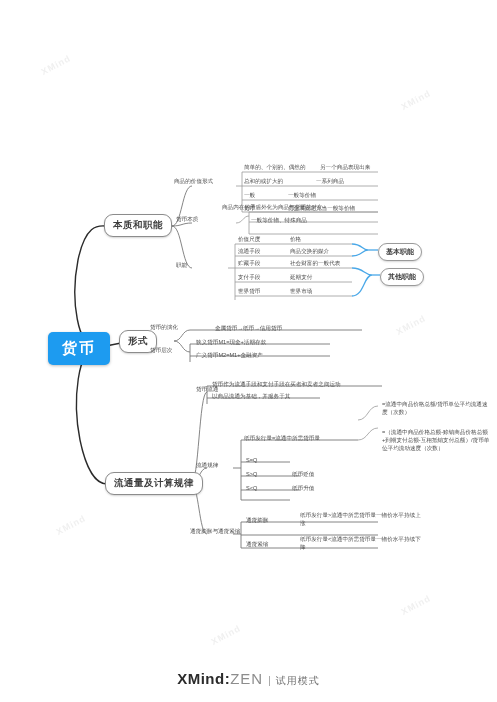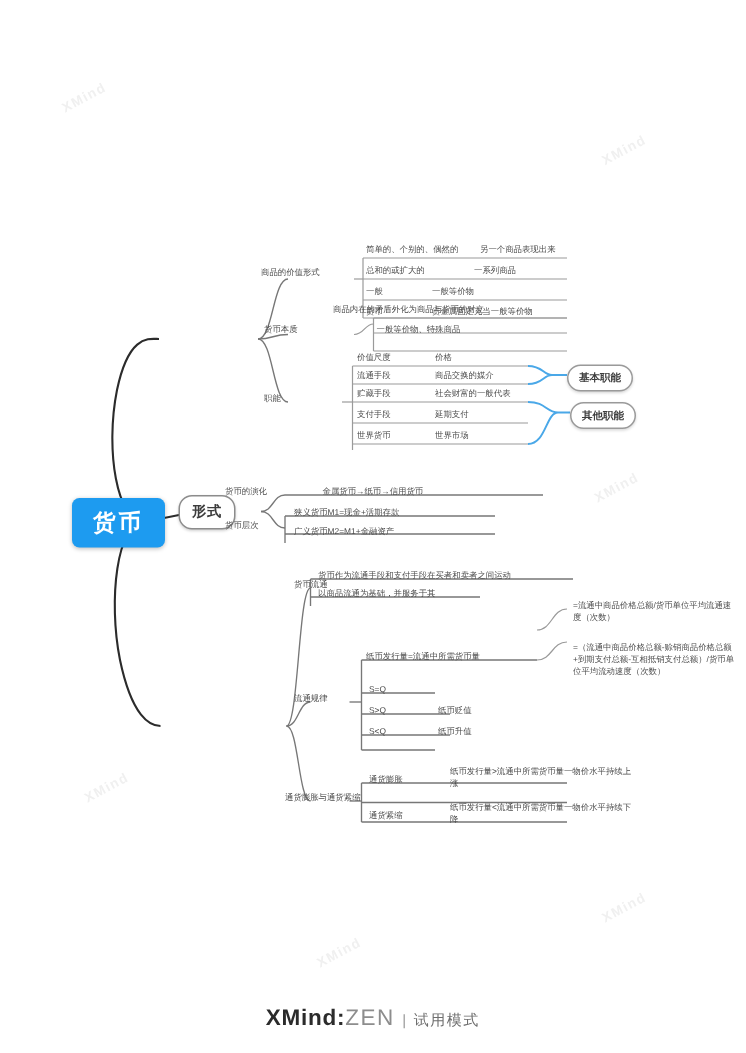--- a/index.html
+++ b/index.html
@@ -100,22 +100,28 @@
   <div class="wm" style="left:400px;top:95px;">XMind</div>
   <div class="wm" style="left:395px;top:320px;">XMind</div>
   <div class="wm" style="left:55px;top:520px;">XMind</div>
   <div class="wm" style="left:400px;top:600px;">XMind</div>
   <div class="wm" style="left:210px;top:630px;">XMind</div>
 
   <div class="node root" style="left:48px;top:332px;">
     <span>货币</span>
   </div>
 
+  <div class="node branch" style="left:104px;top:214px;">
+    <span>本质和职能</span>
+  </div>
   <div class="node branch" style="left:119px;top:330px;">
     <span>形式</span>
+  </div>
+  <div class="node branch" style="left:105px;top:472px;">
+    <span>流通量及计算规律</span>
   </div>
 
   <div class="node sub" style="left:174px;top:178px;">商品的价值形式</div>
   <div class="node t" style="left:244px;top:163px;">简单的、个别的、偶然的</div>
   <div class="node t" style="left:320px;top:163px;">另一个商品表现出来</div>
   <div class="node t" style="left:244px;top:177px;">总和的或扩大的</div>
   <div class="node t" style="left:316px;top:177px;">一系列商品</div>
   <div class="node t" style="left:244px;top:191px;">一般</div>
   <div class="node t" style="left:288px;top:191px;">一般等价物</div>
   <div class="node t" style="left:244px;top:204px;">货币</div>

